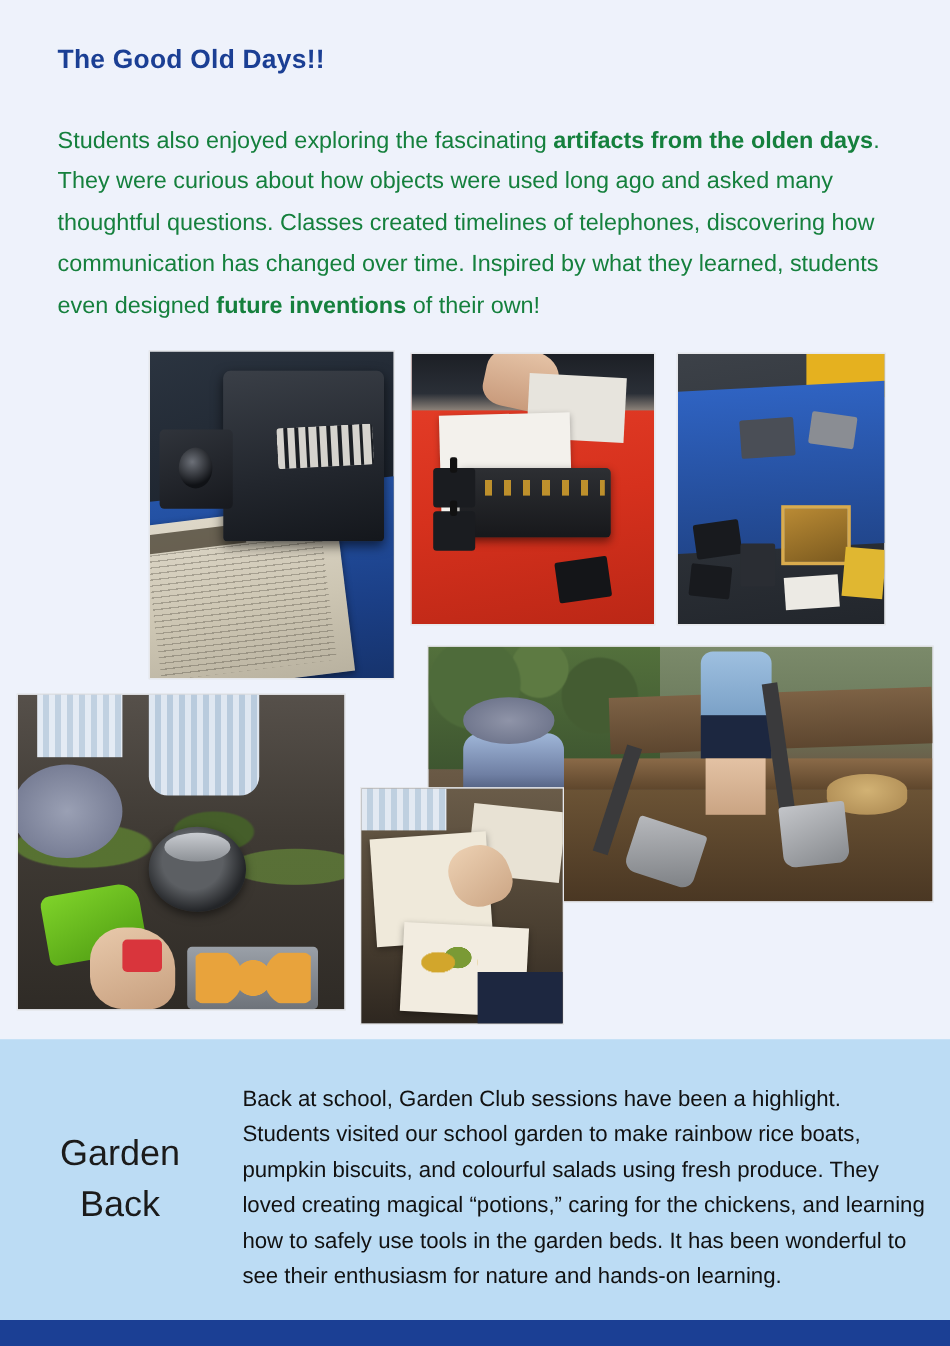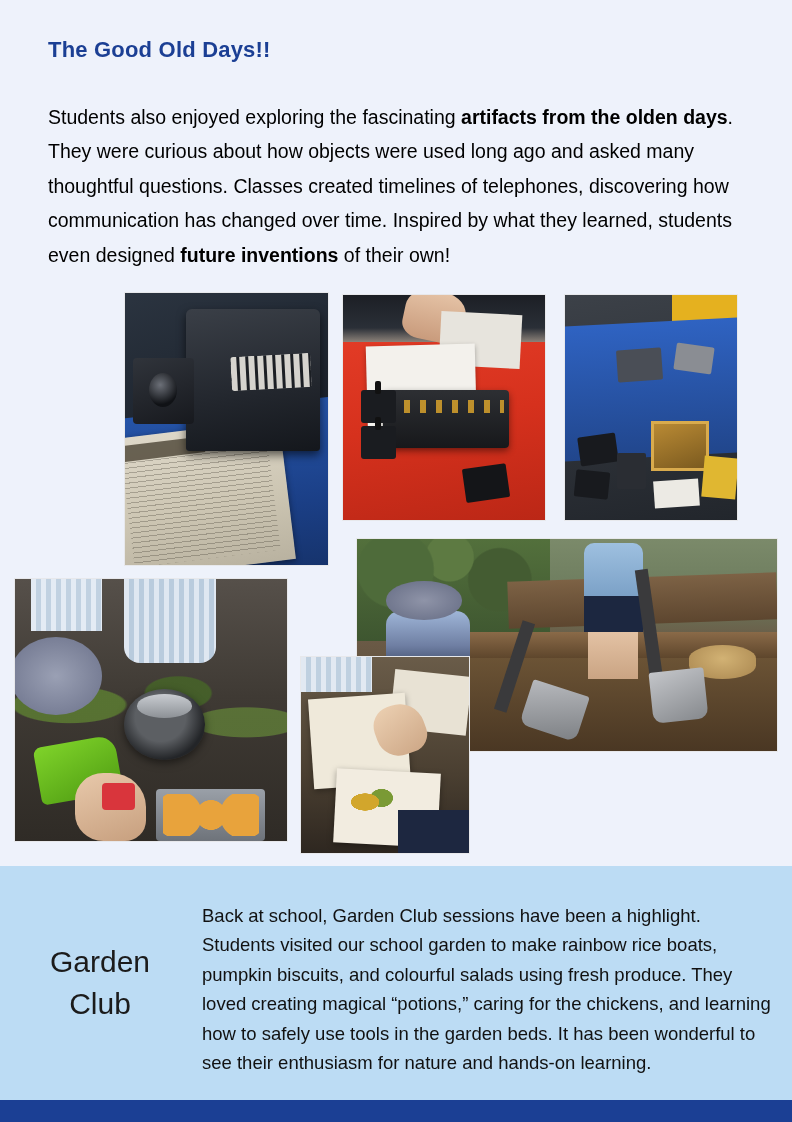--- a/index.html
+++ b/index.html
@@ -34,21 +34,21 @@
   }
 
   
   .intro {
     position: absolute;
     left: 48px;
     top: 80px;
     width: 694px;
     font-size: 19.5px;
     line-height: 34.5px;
-    color: #000000;
+    color: #15803d;
   }
   .intro b { font-weight: bold; }
 
   
   .photo {
     position: absolute;
     overflow: hidden;
     background: #c9ccd2;
     border: 1px solid rgba(255,255,255,0.55);
     box-sizing: border-box;
@@ -513,20 +513,20 @@
       <div class="leafart"></div>
       <div class="hand1"></div>
       <div class="navy"></div>
     </div>
   </div>
 
   <div class="garden-panel">
     <div class="garden-title">
       <span>
         <span>Garden</span><br>
-        <span>Club</span>
+        <span>Back</span>
       </span>
     </div>
     <p class="garden-body">Back at school, Garden Club sessions have been a highlight. Students visited our school garden to make rainbow rice boats, pumpkin biscuits, and colourful salads using fresh produce. They loved creating magical “potions,” caring for the chickens, and learning how to safely use tools in the garden beds. It has been wonderful to see their enthusiasm for nature and hands-on learning.</p>
   </div>
 
   <div class="footer-bar"></div>
 </div>
 
 </body></html>

